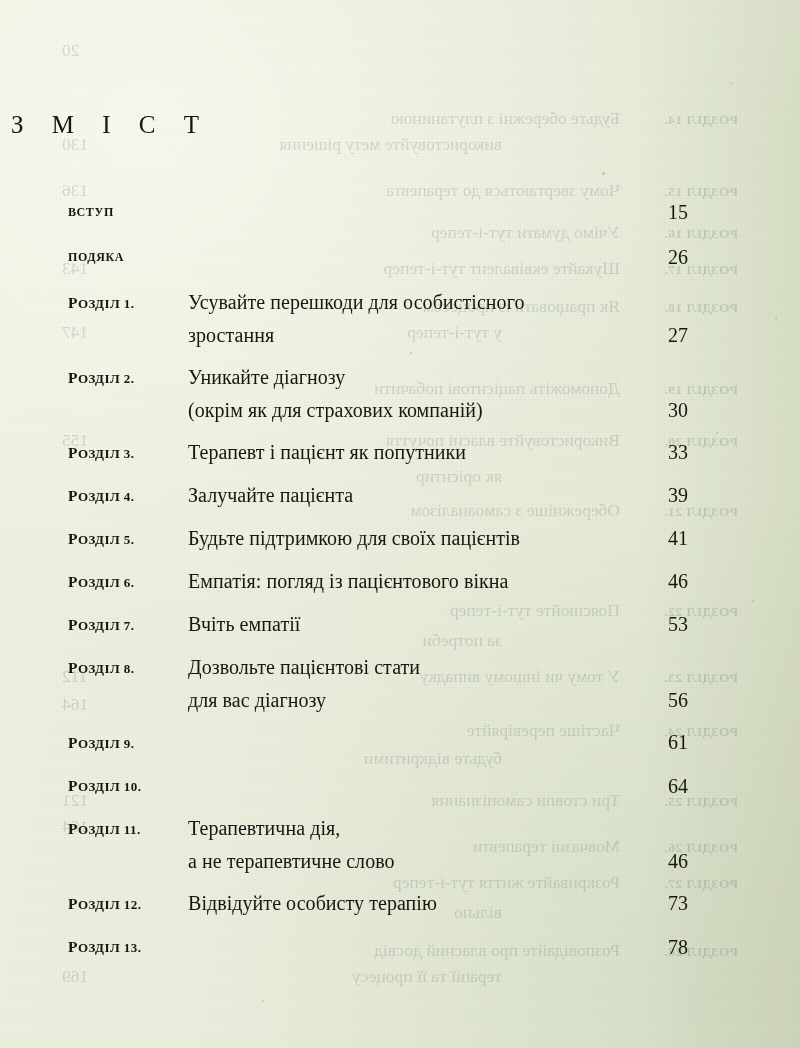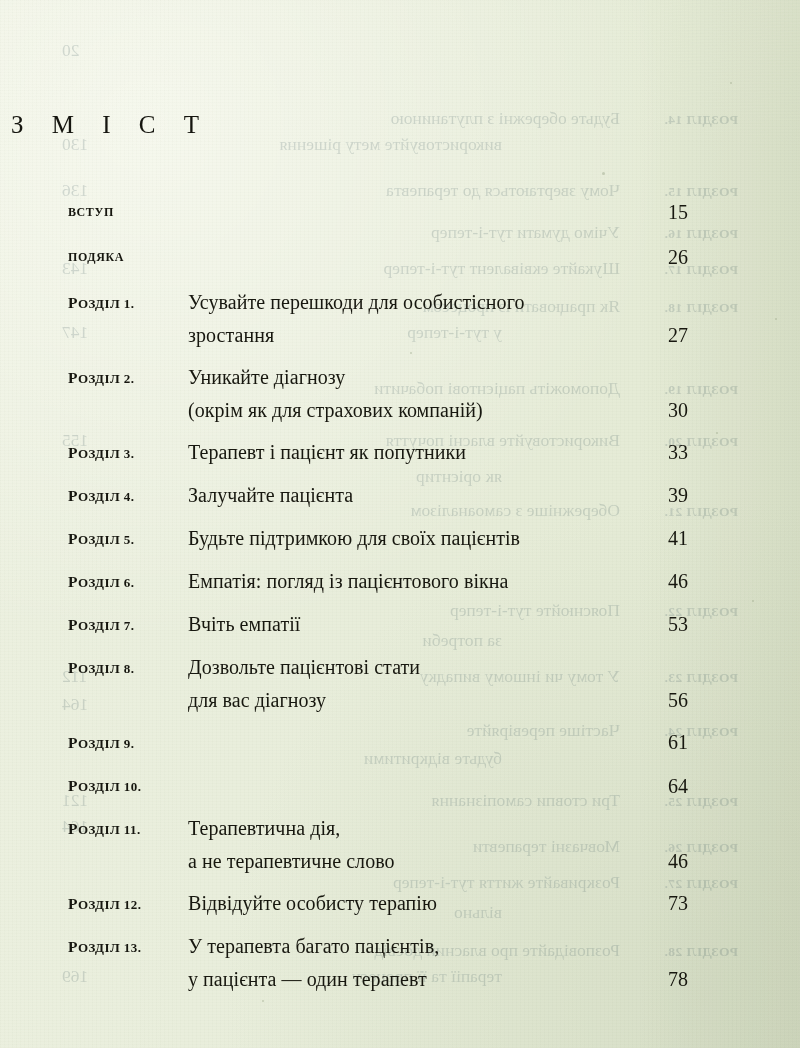--- a/index.html
+++ b/index.html
@@ -425,22 +425,18 @@
           <div class="entry-label"><span class="lead">Р</span>ОЗДІЛ 12.</div>
           <div class="entry-title">
             <span class="line">Відвідуйте особисту терапію</span>
           </div>
         </div>
         <div class="entry-page">73</div>
       </div>
       <div class="entry multi">
         <div class="entry-front">
           <div class="entry-label"><span class="lead">Р</span>ОЗДІЛ 13.</div>
-          <div class="entry-title">
-            <span class="line">У терапевта багато пацієнтів,</span>
-            <span class="line">у пацієнта — один терапевт</span>
-          </div>
         </div>
         <div class="entry-page">78</div>
       </div>
     </div>
 
 </div>
 
 </body></html>

